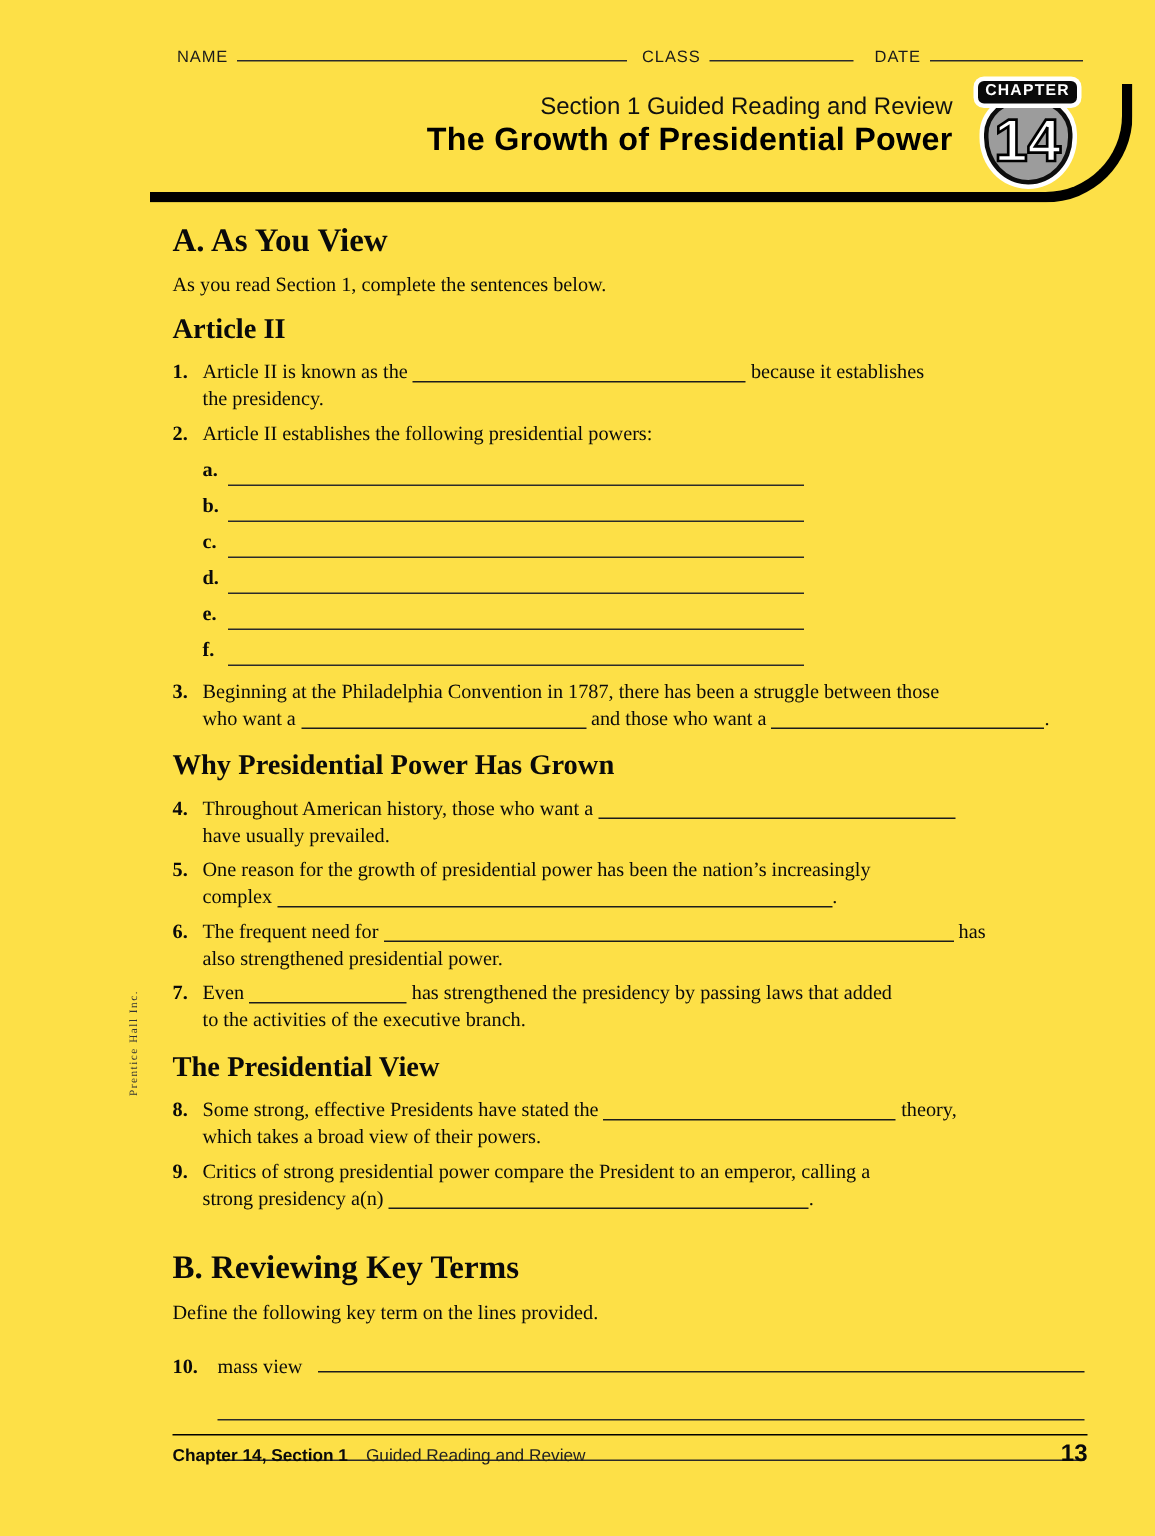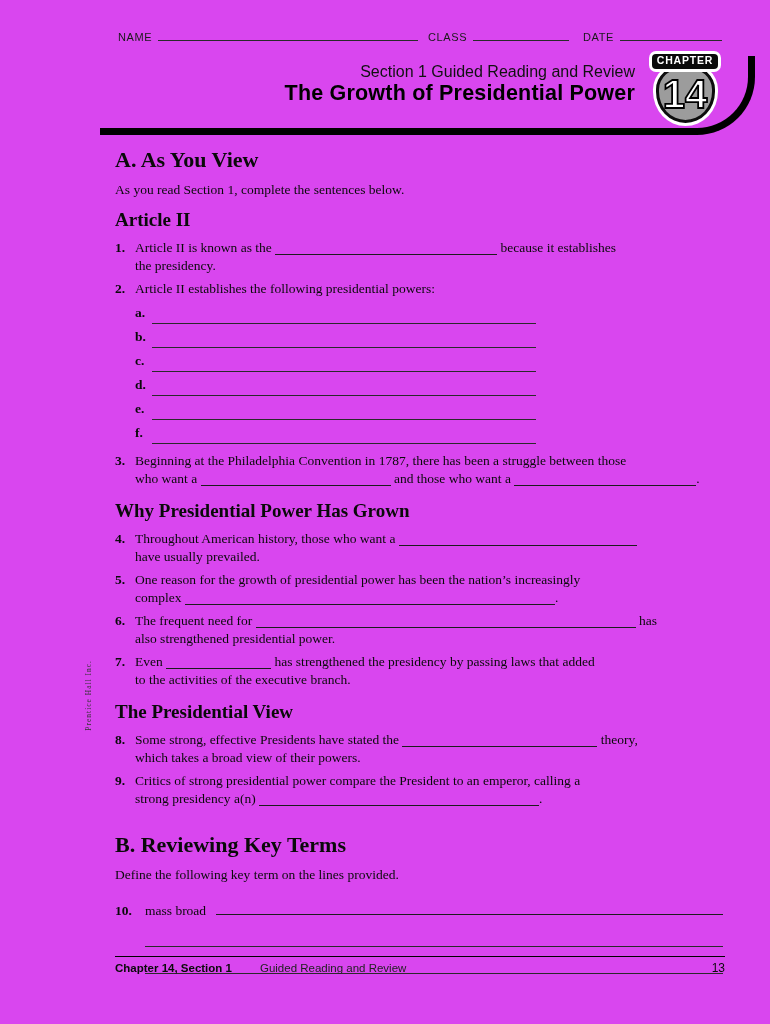--- a/index.html
+++ b/index.html
@@ -1,16 +1,16 @@
 <!DOCTYPE html>
 <html><head>
 <meta charset="utf-8">
 <style>
   html,body{margin:0;padding:0;background:#e8e8e8;}
-  .page{position:relative;width:770px;height:1024px;background:#d946ef;margin:0 auto;
+  .page{position:relative;width:770px;height:1024px;background:#fde047;margin:0 auto;
         font-family:"Liberation Serif",serif;color:#0a0a0a;overflow:hidden;}
 
   
   .topline{position:absolute;left:118px;right:48px;top:30px;display:flex;align-items:baseline;
            font-family:"Liberation Sans",sans-serif;font-size:11px;letter-spacing:.6px;color:#1a1a1a;}
   .topline .lbl{flex:none;}
   .rule{display:inline-block;border-bottom:1.3px solid #2a2a2a;height:10px;}
   .name-rule{flex:1;margin:0 10px 0 6px;}
   .class-rule{width:96px;margin:0 14px 0 6px;}
   .date-rule{width:102px;margin-left:6px;}
@@ -55,22 +55,22 @@
   .extra-line{height:26px;border-bottom:1.2px solid #2a2a2a;}
 
   
   .copyright{position:absolute;left:84px;top:660px;writing-mode:vertical-rl;transform:rotate(180deg);
              font-size:7.5px;letter-spacing:1px;color:#333;}
 
   
   .footer{position:absolute;left:115px;right:45px;top:956px;border-top:1.5px solid #000;padding-top:4px;
           display:flex;align-items:baseline;font-family:"Liberation Sans",sans-serif;font-size:11.5px;}
   .footer .chapter{font-weight:700;}
-  .footer .fsub{margin-left:28px;color:#222;}
-  .footer .pagenum{margin-left:auto;font-weight:400;font-size:12px;text-align:right;}
+  .footer .fsub{margin-left:12px;color:#222;}
+  .footer .pagenum{margin-left:auto;font-weight:700;font-size:16px;text-align:right;}
 </style>
 </head>
 <body>
 
 <div class="page">
 
   <div class="topline">
     <span class="lbl">NAME</span>
     <span class="rule name-rule"></span>
     <span class="lbl">CLASS</span>
@@ -219,21 +219,21 @@
       </div>
     </div>
 
     <h1 class="sec-b">B. Reviewing Key Terms</h1>
     <div class="intro">Define the following key term on the lines provided.</div>
 
     <div class="q" style="margin-top:18px;">
       <span class="qnum-wide">10.</span>
       <div class="qbody">
         <div class="term-row">
-          <span>mass broad</span>
+          <span>mass view</span>
           <span class="blank term-blank"></span>
         </div>
         <div class="extra-line"></div>
         <div class="extra-line"></div>
       </div>
     </div>
 
   </div>
 
   <div class="copyright">Prentice Hall Inc.</div>

